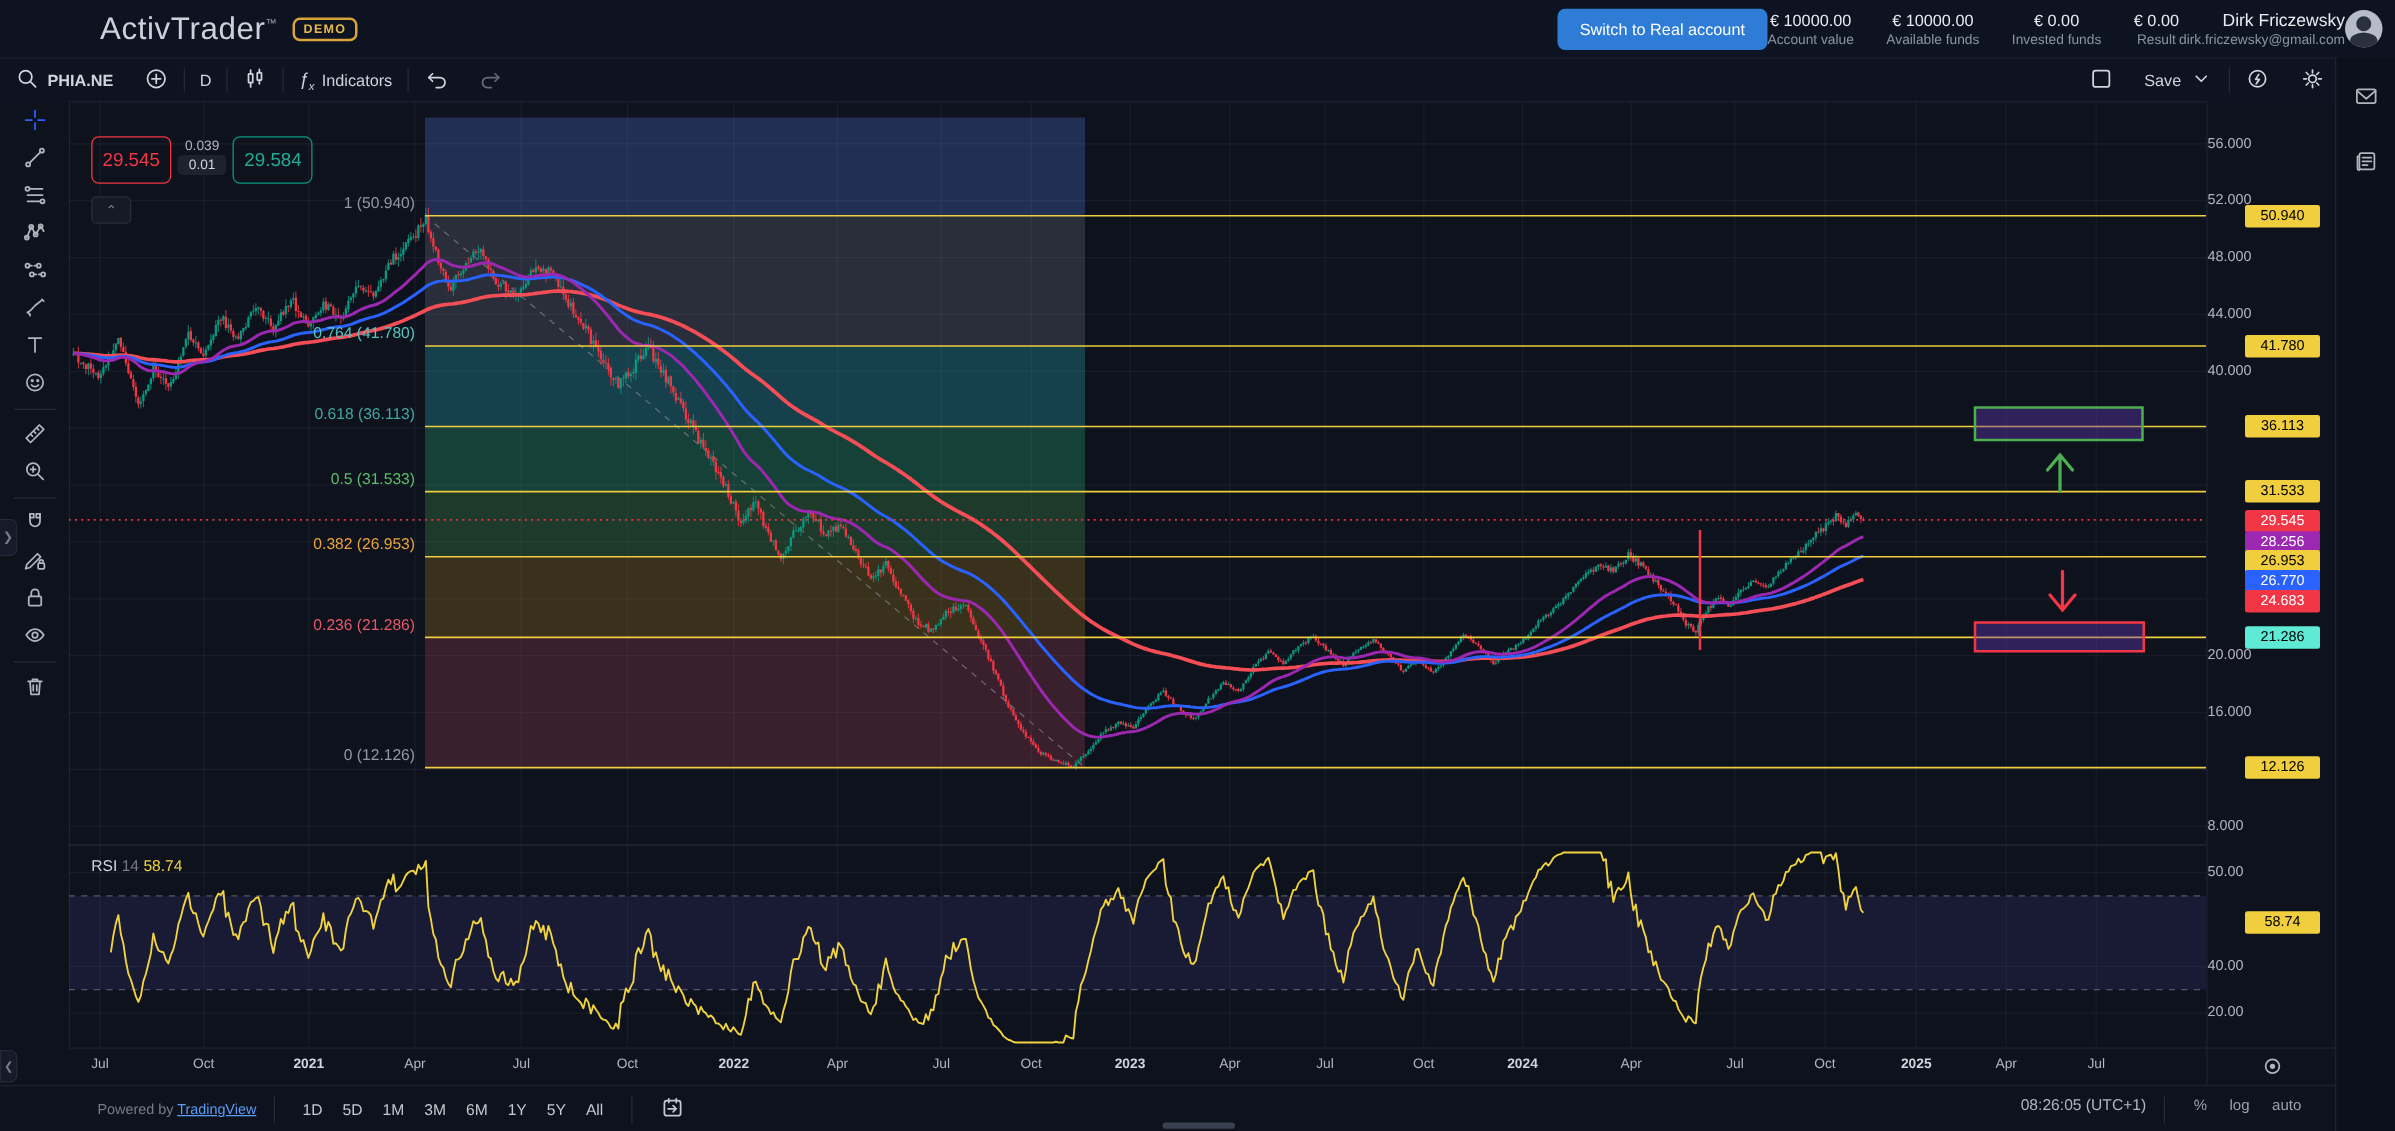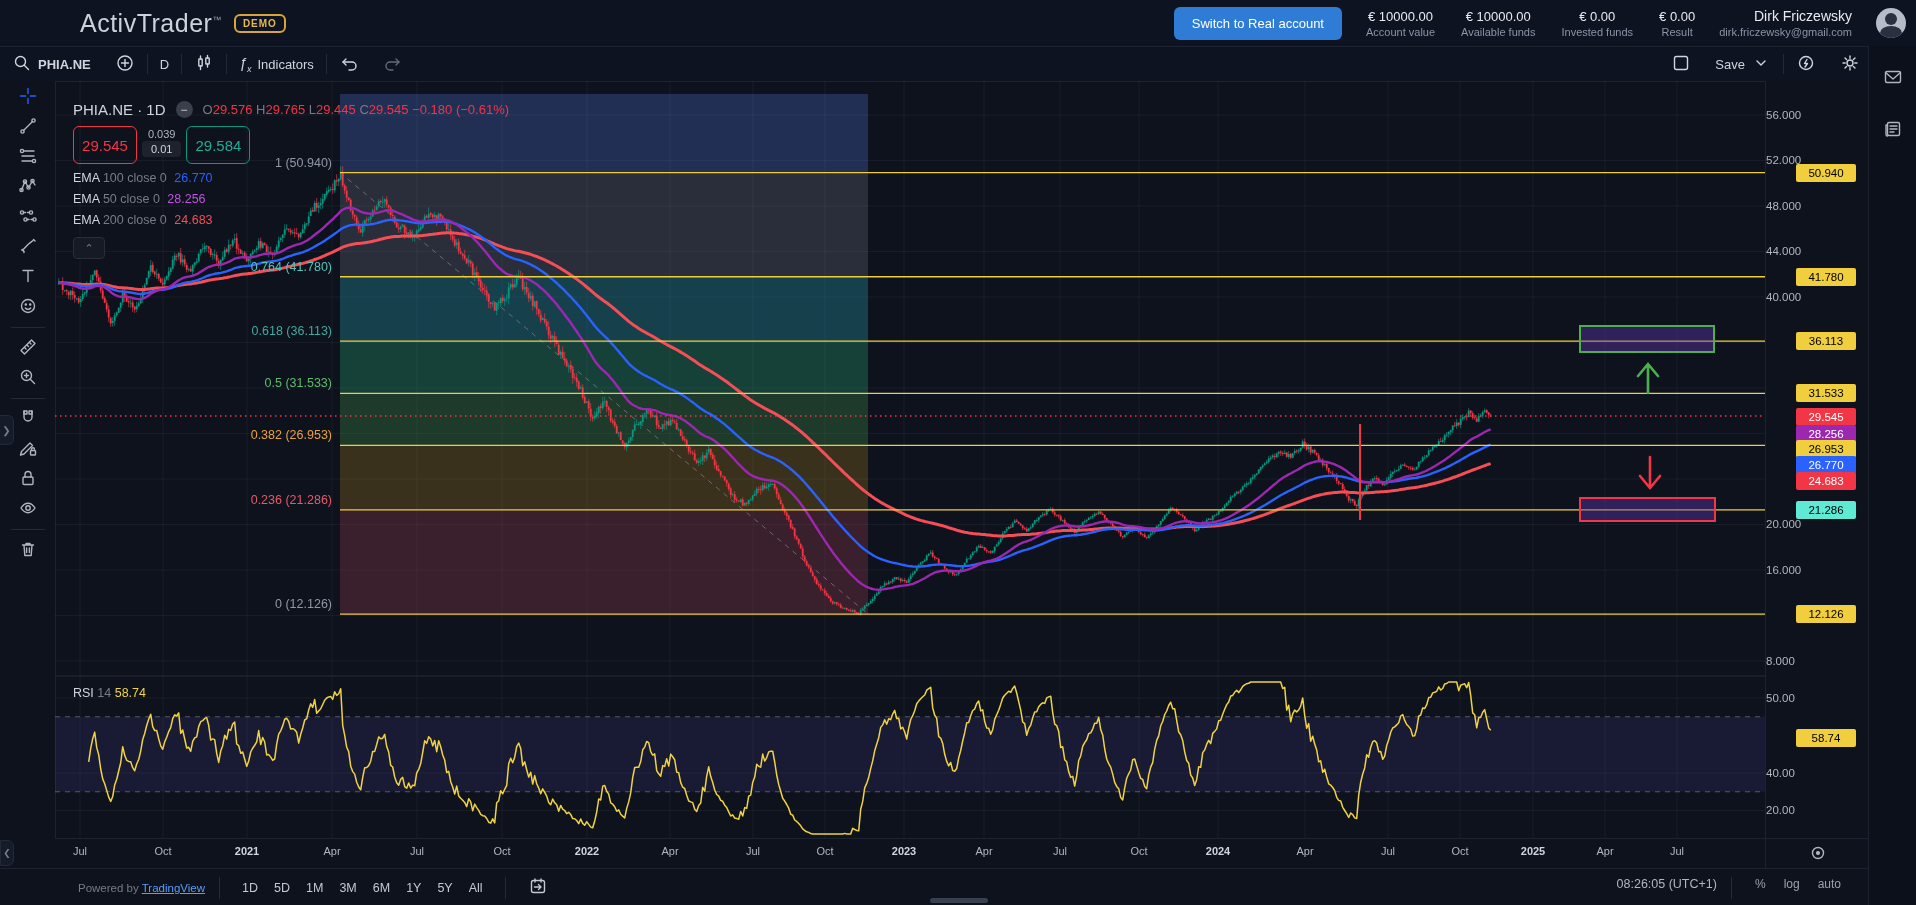--- a/index.html
+++ b/index.html
@@ -4,21 +4,21 @@
 <style>
   html,body{margin:0;padding:0;background:#0b0e17;width:1916px;height:905px;overflow:hidden;
     font-family:"Liberation Sans","DejaVu Sans",sans-serif;-webkit-font-smoothing:antialiased;}
   #app{position:relative;width:1916px;height:905px;background:#0e121d;color:#b2b5be;font-size:12px;}
   
   #header{position:absolute;left:0;top:0;width:1916px;height:46px;background:#0e1321;display:flex;align-items:center;}
   #logo{margin-left:80px;font-size:25px;font-weight:300;color:#ccd1da;letter-spacing:.5px;}
   #logo sup{font-size:9px;color:#9aa0ae;}
   #demo-badge{margin-left:12px;border:2px solid #d9a43a;color:#e7b94c;font-size:10px;font-weight:bold;
     letter-spacing:1px;border-radius:6px;padding:2px 7px;}
-  #header-right{margin-left:auto;display:flex;align-items:center;gap:24px;padding-right:10px;}
+  #header-right{margin-left:auto;display:flex;align-items:center;padding-right:10px;}
   #switch-btn{background:#2e7cd6;color:#fff;font-size:13px;border:none;border-radius:6px;padding:9px 18px;cursor:pointer;}
   .stat{text-align:center;}
   .stat .v{color:#e8eaf0;font-size:13px;}
   .stat .l{color:#8b93a7;font-size:11px;margin-top:2px;}
   #user-block{text-align:right;}
   #user-block .n{color:#e8eaf0;font-size:14px;}
   #user-block .e{color:#8b93a7;font-size:11px;margin-top:2px;}
   #avatar{width:30px;height:30px;border-radius:50%;background:#b6bdc9;position:relative;overflow:hidden;}
   #avatar:before{content:"";position:absolute;left:9px;top:5px;width:12px;height:12px;border-radius:50%;background:#2a3040;}
   #avatar:after{content:"";position:absolute;left:4px;top:18px;width:22px;height:14px;border-radius:50%;background:#2a3040;}
@@ -383,38 +383,28 @@
         <text x="332" y="608.06675" text-anchor="end" font-size="12.5px" fill="#9097a5">0 (12.126)</text>
         <line x1="55" x2="1765" y1="415.92562499999997" y2="415.92562499999997" stroke="#f23645" stroke-width="1.4" stroke-dasharray="1.5 3.5"></line>
         <polyline points="88.7,761.9 90.7,748.3 92.7,738.7 94.7,732.1 96.7,747.4 98.7,754.9 100.7,769.0 102.7,778.9 104.7,783.8 106.7,790.4 108.7,797.1 110.7,801.5 112.7,796.5 114.7,784.9 116.7,779.2 118.7,771.0 120.7,762.8 122.7,746.7 124.7,755.3 126.7,760.3 128.7,761.4 130.7,761.8 132.7,767.7 134.7,770.8 136.7,764.0 138.7,759.5 140.7,751.1 142.7,739.5 144.7,733.5 146.7,725.5 148.7,719.3 150.7,714.2 152.7,726.7 154.7,730.6 156.7,730.5 158.7,738.8 160.7,745.9 162.7,749.3 164.7,741.9 166.7,737.2 168.7,731.6 170.7,727.6 172.7,718.7 174.7,714.8 176.7,716.0 178.7,712.8 180.7,733.4 182.7,730.0 184.7,739.0 186.7,748.0 188.7,747.3 190.7,751.4 192.7,741.4 194.7,737.9 196.7,736.8 198.7,726.6 200.7,721.7 202.7,720.7 204.7,718.4 206.7,717.7 208.7,725.3 210.7,740.1 212.7,738.9 214.7,739.6 216.7,753.4 218.7,762.4 220.7,751.1 222.7,745.7 224.7,735.2 226.7,739.1 228.7,729.3 230.7,730.4 232.7,724.0 234.7,722.1 236.7,744.0 238.7,745.6 240.7,753.3 242.7,752.0 244.7,759.2 246.7,766.4 248.7,761.0 250.7,752.0 252.7,748.2 254.7,745.3 256.7,741.8 258.7,730.6 260.7,744.6 262.7,737.5 264.7,742.0 266.7,755.0 268.7,754.6 270.7,757.1 272.7,760.4 274.7,758.8 276.7,744.2 278.7,734.1 280.7,730.8 282.7,725.9 284.7,719.2 286.7,718.3 288.7,721.5 290.7,729.1 292.7,728.7 294.7,729.7 296.7,732.3 298.7,743.0 300.7,734.3 302.7,728.0 304.7,720.0 306.7,718.7 308.7,710.0 310.7,703.8 312.7,707.4 314.7,699.5 316.7,713.3 318.7,710.9 320.7,708.7 322.7,704.5 324.7,700.2 326.7,698.0 328.7,696.9 330.7,696.5 332.7,699.4 334.7,691.8 336.7,695.4 338.7,693.7 340.7,688.7 342.7,725.3 344.7,735.3 346.7,747.3 348.7,751.6 350.7,766.2 352.7,771.6 354.7,774.1 356.7,782.2 358.7,787.0 360.7,789.8 362.7,777.4 364.7,767.7 366.7,767.5 368.7,765.6 370.7,761.2 372.7,751.4 374.7,751.4 376.7,744.5 378.7,736.9 380.7,738.8 382.7,738.2 384.7,734.3 386.7,746.5 388.7,752.0 390.7,765.4 392.7,767.0 394.7,777.0 396.7,782.7 398.7,785.2 400.7,779.2 402.7,777.4 404.7,786.7 406.7,788.2 408.7,782.9 410.7,788.1 412.7,785.1 414.7,785.8 416.7,772.8 418.7,769.4 420.7,763.6 422.7,752.5 424.7,740.7 426.7,743.4 428.7,736.8 430.7,738.9 432.7,745.9 434.7,740.5 436.7,751.7 438.7,740.7 440.7,746.8 442.7,755.0 444.7,760.1 446.7,772.6 448.7,771.4 450.7,781.7 452.7,787.0 454.7,794.0 456.7,786.1 458.7,795.9 460.7,798.3 462.7,800.2 464.7,802.4 466.7,806.6 468.7,798.7 470.7,801.9 472.7,810.8 474.7,804.1 476.7,807.6 478.7,810.4 480.7,814.3 482.7,815.7 484.7,816.1 486.7,818.5 488.7,822.2 490.7,823.1 492.7,818.8 494.7,822.9 496.7,802.8 498.7,800.8 500.7,790.7 502.7,793.8 504.7,789.3 506.7,785.4 508.7,763.7 510.7,758.3 512.7,762.7 514.7,757.2 516.7,746.7 518.7,743.1 520.7,748.4 522.7,765.7 524.7,761.8 526.7,769.7 528.7,777.1 530.7,772.2 532.7,784.1 534.7,775.6 536.7,783.8 538.7,788.1 540.7,793.8 542.7,788.9 544.7,792.4 546.7,796.1 548.7,802.6 550.7,804.8 552.7,799.1 554.7,802.8 556.7,804.8 558.7,811.3 560.7,805.4 562.7,809.1 564.7,810.5 566.7,813.7 568.7,812.3 570.7,814.4 572.7,818.6 574.7,818.8 576.7,820.5 578.7,823.6 580.7,819.0 582.7,823.4 584.7,825.3 586.7,821.7 588.7,824.4 590.7,827.1 592.7,827.8 594.7,821.0 596.7,812.1 598.7,799.0 600.7,800.0 602.7,786.1 604.7,785.4 606.7,791.2 608.7,794.1 610.7,802.9 612.7,804.2 614.7,806.7 616.7,811.3 618.7,809.8 620.7,814.2 622.7,816.1 624.7,817.9 626.7,808.4 628.7,801.9 630.7,792.9 632.7,777.6 634.7,767.5 636.7,767.2 638.7,767.2 640.7,761.6 642.7,749.8 644.7,747.1 646.7,741.5 648.7,742.7 650.7,751.7 652.7,755.1 654.7,753.9 656.7,770.6 658.7,773.8 660.7,776.3 662.7,765.6 664.7,766.4 666.7,758.7 668.7,766.1 670.7,754.1 672.7,756.8 674.7,759.7 676.7,772.1 678.7,772.7 680.7,782.6 682.7,787.2 684.7,788.5 686.7,795.3 688.7,801.0 690.7,801.9 692.7,802.6 694.7,809.3 696.7,811.4 698.7,805.4 700.7,803.1 702.7,787.3 704.7,791.1 706.7,776.2 708.7,766.8 710.7,776.6 712.7,782.5 714.7,790.0 716.7,794.5 718.7,796.1 720.7,800.4 722.7,801.3 724.7,805.2 726.7,807.5 728.7,811.9 730.7,816.0 732.7,814.8 734.7,818.1 736.7,818.6 738.7,819.2 740.7,811.4 742.7,816.0 744.7,807.6 746.7,808.3 748.7,796.2 750.7,795.2 752.7,782.4 754.7,777.1 756.7,764.3 758.7,766.3 760.7,767.1 762.7,754.1 764.7,761.1 766.7,757.6 768.7,751.9 770.7,751.2 772.7,751.2 774.7,762.0 776.7,775.0 778.7,784.4 780.7,791.2 782.7,798.2 784.7,801.1 786.7,804.5 788.7,808.2 790.7,814.2 792.7,815.1 794.7,820.0 796.7,821.4 798.7,823.6 800.7,825.8 802.7,828.9 804.7,830.5 806.7,831.8 808.7,832.4 810.7,833.6 812.7,834.0 814.7,834.0 816.7,834.0 818.7,834.0 820.7,834.0 822.7,834.0 824.7,834.0 826.7,834.0 828.7,834.0 830.7,834.0 832.7,834.0 834.7,834.0 836.7,834.0 838.7,834.0 840.7,834.0 842.7,834.0 844.7,833.4 846.7,834.0 848.7,834.0 850.7,834.0 852.7,828.3 854.7,829.5 856.7,830.4 858.7,830.8 860.7,809.3 862.7,801.4 864.7,787.9 866.7,783.4 868.7,777.3 870.7,768.4 872.7,760.9 874.7,750.8 876.7,744.2 878.7,737.7 880.7,727.4 882.7,724.9 884.7,719.7 886.7,724.2 888.7,718.8 890.7,719.6 892.7,714.1 894.7,710.4 896.7,718.6 898.7,718.2 900.7,728.9 902.7,727.2 904.7,732.0 906.7,739.0 908.7,728.2 910.7,719.5 912.7,715.7 914.7,710.8 916.7,703.7 918.7,701.1 920.7,698.7 922.7,696.7 924.7,695.0 926.7,690.2 928.7,688.7 930.7,687.3 932.7,707.9 934.7,715.3 936.7,718.1 938.7,736.7 940.7,738.1 942.7,743.4 944.7,754.3 946.7,761.4 948.7,765.9 950.7,762.5 952.7,770.6 954.7,771.2 956.7,768.5 958.7,757.9 960.7,750.5 962.7,741.0 964.7,732.7 966.7,722.8 968.7,722.5 970.7,715.7 972.7,710.5 974.7,709.1 976.7,703.4 978.7,701.0 980.7,710.9 982.7,709.8 984.7,721.6 986.7,728.0 988.7,728.3 990.7,734.2 992.7,729.7 994.7,719.3 996.7,714.7 998.7,710.3 1000.7,704.4 1002.7,698.0 1004.7,695.2 1006.7,693.2 1008.7,691.2 1010.7,692.3 1012.7,688.4 1014.7,686.1 1016.7,693.0 1018.7,701.6 1020.7,710.2 1022.7,722.0 1024.7,723.6 1026.7,735.3 1028.7,728.5 1030.7,725.2 1032.7,717.7 1034.7,711.9 1036.7,711.8 1038.7,706.8 1040.7,704.4 1042.7,702.7 1044.7,703.4 1046.7,697.9 1048.7,696.9 1050.7,696.2 1052.7,712.6 1054.7,724.2 1056.7,725.6 1058.7,731.4 1060.7,747.6 1062.7,746.8 1064.7,759.7 1066.7,761.7 1068.7,771.8 1070.7,777.4 1072.7,776.3 1074.7,786.1 1076.7,775.8 1078.7,760.5 1080.7,756.0 1082.7,746.4 1084.7,742.6 1086.7,739.7 1088.7,733.6 1090.7,732.8 1092.7,729.1 1094.7,723.3 1096.7,723.3 1098.7,717.4 1100.7,729.5 1102.7,734.9 1104.7,749.0 1106.7,759.0 1108.7,763.6 1110.7,767.1 1112.7,774.1 1114.7,782.4 1116.7,786.4 1118.7,788.7 1120.7,797.6 1122.7,799.9 1124.7,787.9 1126.7,778.2 1128.7,773.8 1130.7,770.0 1132.7,759.7 1134.7,759.0 1136.7,765.9 1138.7,772.4 1140.7,778.4 1142.7,779.5 1144.7,786.5 1146.7,788.7 1148.7,774.9 1150.7,767.1 1152.7,762.6 1154.7,749.1 1156.7,740.4 1158.7,735.9 1160.7,725.8 1162.7,721.5 1164.7,714.5 1166.7,711.0 1168.7,705.5 1170.7,702.2 1172.7,708.8 1174.7,708.8 1176.7,720.4 1178.7,732.0 1180.7,734.8 1182.7,740.6 1184.7,751.9 1186.7,760.5 1188.7,763.2 1190.7,775.1 1192.7,778.0 1194.7,785.5 1196.7,779.4 1198.7,766.7 1200.7,767.2 1202.7,752.6 1204.7,749.9 1206.7,744.2 1208.7,740.3 1210.7,743.7 1212.7,733.4 1214.7,731.4 1216.7,728.9 1218.7,720.8 1220.7,720.3 1222.7,714.2 1224.7,709.3 1226.7,704.6 1228.7,702.0 1230.7,695.9 1232.7,695.4 1234.7,692.3 1236.7,690.3 1238.7,692.6 1240.7,689.8 1242.7,686.4 1244.7,684.8 1246.7,683.7 1248.7,683.3 1250.7,682.0 1252.7,682.0 1254.7,682.0 1256.7,682.0 1258.7,682.0 1260.7,682.0 1262.7,682.0 1264.7,682.0 1266.7,682.0 1268.7,682.0 1270.7,682.0 1272.7,682.0 1274.7,682.0 1276.7,682.0 1278.7,682.0 1280.7,682.0 1282.7,688.5 1284.7,687.3 1286.7,710.1 1288.7,705.2 1290.7,721.7 1292.7,713.9 1294.7,710.1 1296.7,711.9 1298.7,710.0 1300.7,706.1 1302.7,697.9 1304.7,715.4 1306.7,728.3 1308.7,723.6 1310.7,741.3 1312.7,736.2 1314.7,744.1 1316.7,749.9 1318.7,761.8 1320.7,760.9 1322.7,772.3 1324.7,769.2 1326.7,777.0 1328.7,783.8 1330.7,785.2 1332.7,787.5 1334.7,790.6 1336.7,797.3 1338.7,800.4 1340.7,801.0 1342.7,807.3 1344.7,810.5 1346.7,813.7 1348.7,817.5 1350.7,813.0 1352.7,814.6 1354.7,817.9 1356.7,818.6 1358.7,795.1 1360.7,782.2 1362.7,774.0 1364.7,767.9 1366.7,754.7 1368.7,757.2 1370.7,747.2 1372.7,741.7 1374.7,740.7 1376.7,743.0 1378.7,751.7 1380.7,751.5 1382.7,759.3 1384.7,756.1 1386.7,745.6 1388.7,739.8 1390.7,732.3 1392.7,728.0 1394.7,726.9 1396.7,724.9 1398.7,722.7 1400.7,716.0 1402.7,714.6 1404.7,720.4 1406.7,724.5 1408.7,726.6 1410.7,729.1 1412.7,736.1 1414.7,735.7 1416.7,728.7 1418.7,716.2 1420.7,715.0 1422.7,707.9 1424.7,708.5 1426.7,704.7 1428.7,697.6 1430.7,697.3 1432.7,692.9 1434.7,692.3 1436.7,691.3 1438.7,686.9 1440.7,690.0 1442.7,688.5 1444.7,683.9 1446.7,683.4 1448.7,682.0 1450.7,682.0 1452.7,682.0 1454.7,682.0 1456.7,682.0 1458.7,690.7 1460.7,685.3 1462.7,684.4 1464.7,683.8 1466.7,687.7 1468.7,682.5 1470.7,695.4 1472.7,712.9 1474.7,714.8 1476.7,727.8 1478.7,717.8 1480.7,717.2 1482.7,712.3 1484.7,709.6 1486.7,718.9 1488.7,727.9 1490.7,730.2" fill="none" stroke="#f0d33f" stroke-width="1.5" stroke-linejoin="round"></polyline>
         <rect x="1580" y="326" width="134" height="26" fill="rgba(103,58,183,0.40)" stroke="#4caf50" stroke-width="2"></rect>
         <rect x="1580" y="498" width="135" height="23" fill="rgba(103,58,183,0.40)" stroke="#f23645" stroke-width="2"></rect>
         <path d="M1648 393L1648 364M1638 376L1648 364L1658 376" stroke="#4caf50" stroke-width="2.6" fill="none" stroke-linecap="round"></path>
         <path d="M1650 457L1650 488M1640 476L1650 488L1660 476" stroke="#f23645" stroke-width="2.6" fill="none" stroke-linecap="round"></path>
         <line x1="1360" x2="1360" y1="424" y2="520" stroke="#f23645" stroke-width="2"></line>
       </svg>
     <div id="legend">
-      <div class="row1">
-        <span id="title">PHIA.NE · 1D</span>
-        <span id="min-ic">−</span>
-        <span class="ohlc" id="ohlc">O<b>29.576</b> H<b>29.765</b> L<b>29.445</b> C<b>29.545</b> <b>−0.180 (−0.61%)</b></span>
-      </div>
       <div id="quote">
         <div class="qbox qbid">29.545</div>
         <div class="qmid">
           <span class="qspread">0.039</span>
           <span class="qpip">0.01</span>
         </div>
         <div class="qbox qask">29.584</div>
       </div>
-      <div id="ind-rows">
-          <div class="ind-row"><span class="nm">EMA</span> 100 close 0 <span style="color:#2962ff;margin-left:4px">26.770</span></div>
-          <div class="ind-row"><span class="nm">EMA</span> 50 close 0 <span style="color:#c252e1;margin-left:4px">28.256</span></div>
-          <div class="ind-row"><span class="nm">EMA</span> 200 close 0 <span style="color:#f54e56;margin-left:4px">24.683</span></div>
-        </div>
       <div id="collapse-btn">⌃</div>
     </div>
     <div id="rsi-legend">
       <span>RSI</span>
       <span class="p">14</span>
       <span class="v">58.74</span>
     </div>
   </div>
 
   <div id="paxis">

